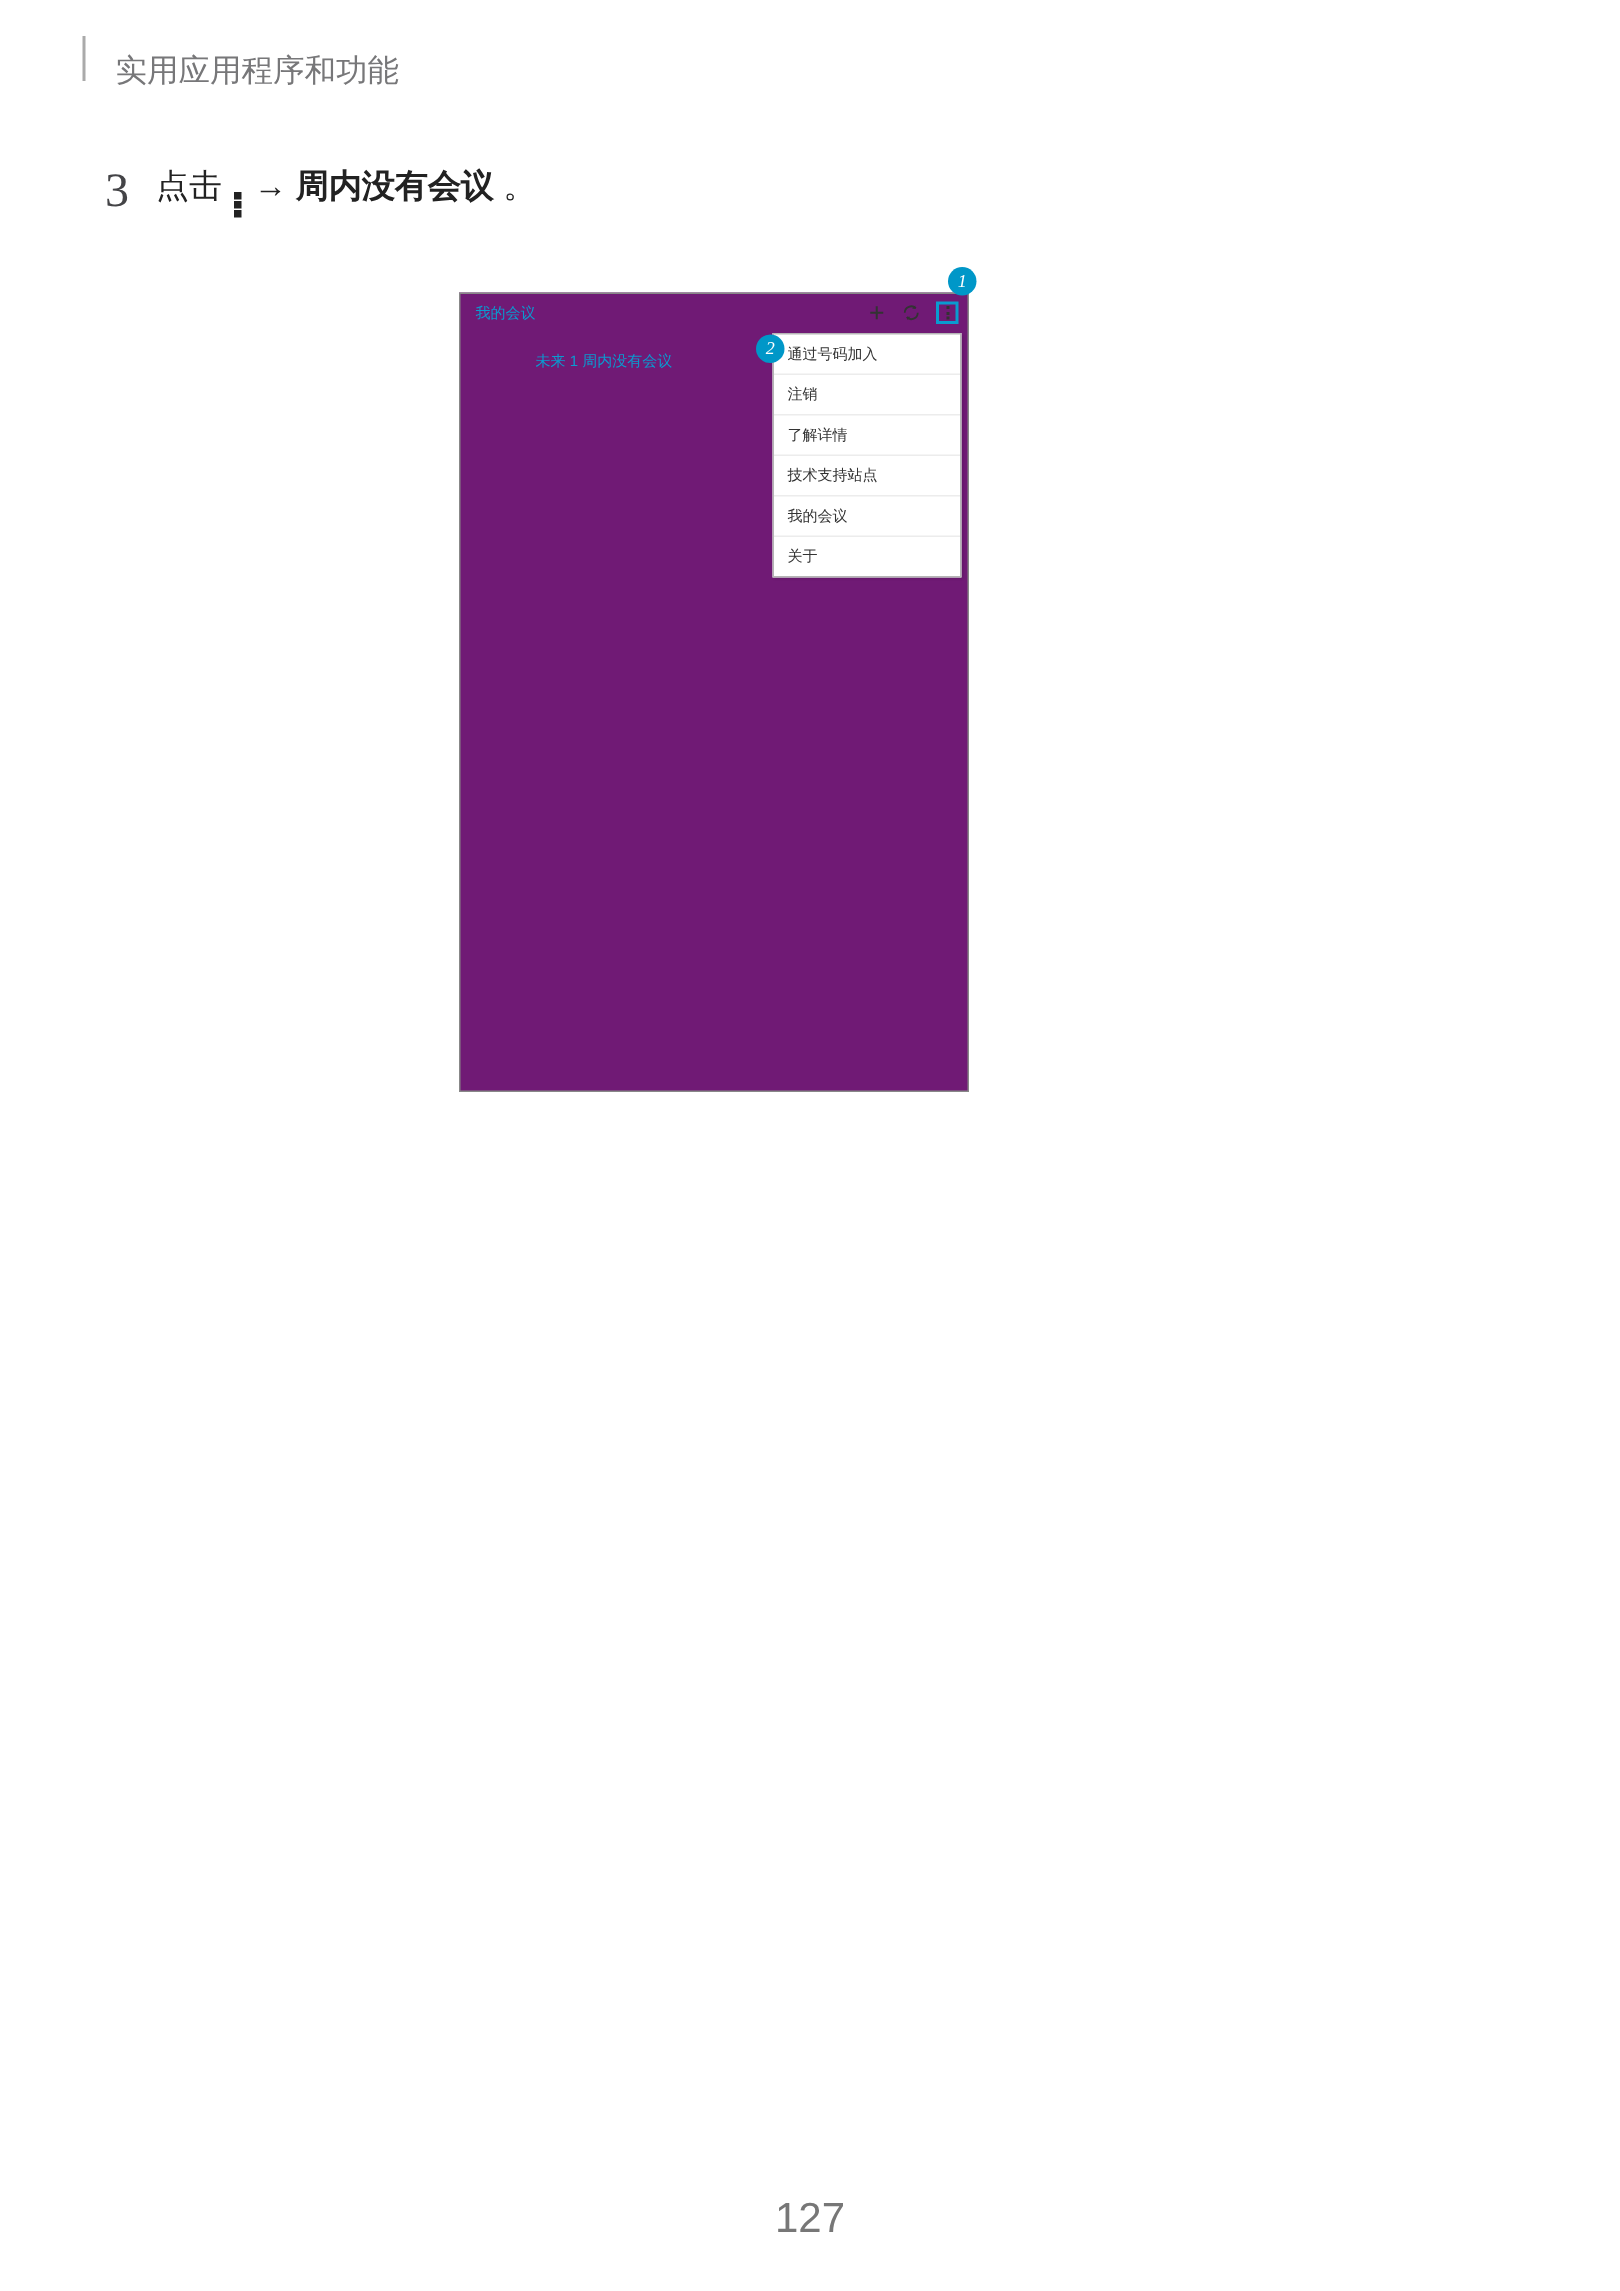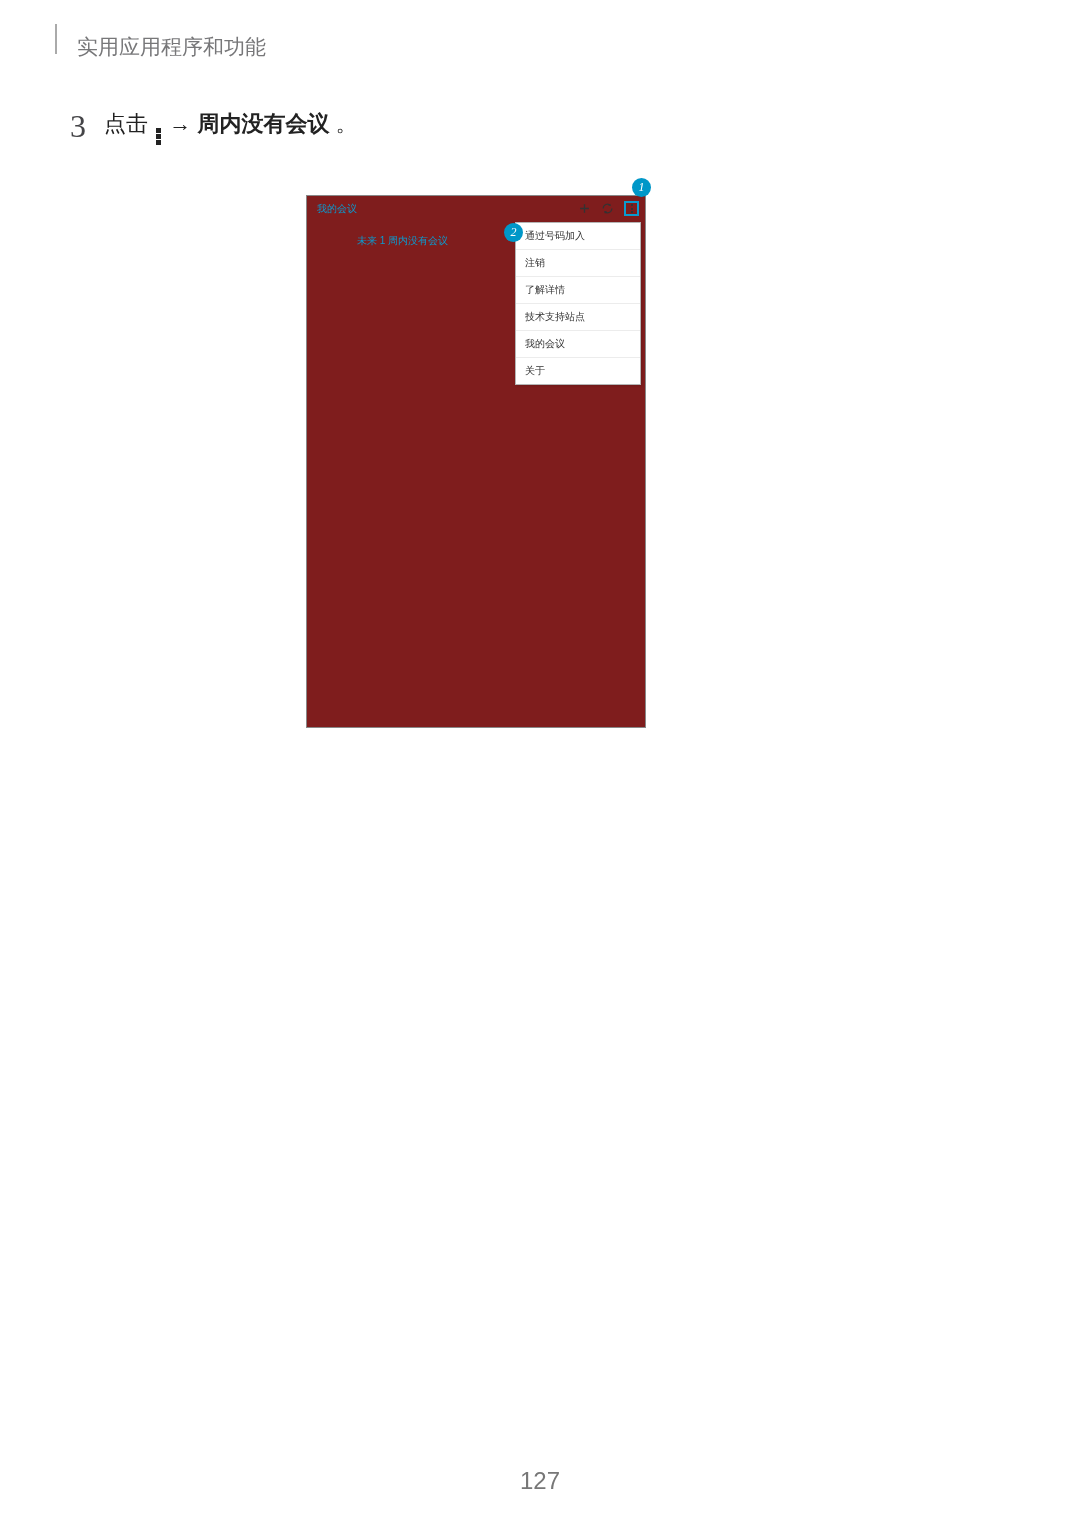--- a/index.html
+++ b/index.html
@@ -61,21 +61,21 @@
       width: 5px; height: 5px; background:#222; border-radius:0;
     }
 
     .phone-frame {
       position: absolute;
       left: 306px;
       top: 195px;
       width: 340px;
       height: 533px;
       border: 1px solid #888;
-      background: #7f1d1d;
+      background: #701a75;
     }
 
     .phone-header {
       height: 26px;
       display: flex;
       align-items: center;
       justify-content: space-between;
       padding: 0 6px 0 10px;
       border-bottom: 1px solid transparent;
     }
@@ -141,21 +141,21 @@
       font-family: Georgia, serif;
     }
     .c1 { left: 632px; top: 178px; }
     .c2 { left: 504px; top: 223px; }
 
     .page-number {
       position: absolute;
       bottom: 32px;
       left: 0; right:0;
       text-align: center;
-      font-size: 24px;
+      font-size: 28px;
       color: #777;
     }
   </style>
 </head>
 <body>
 
 <div class="header-bar"></div>
 <div class="section-title">实用应用程序和功能</div>
 
 <div class="step-line">

